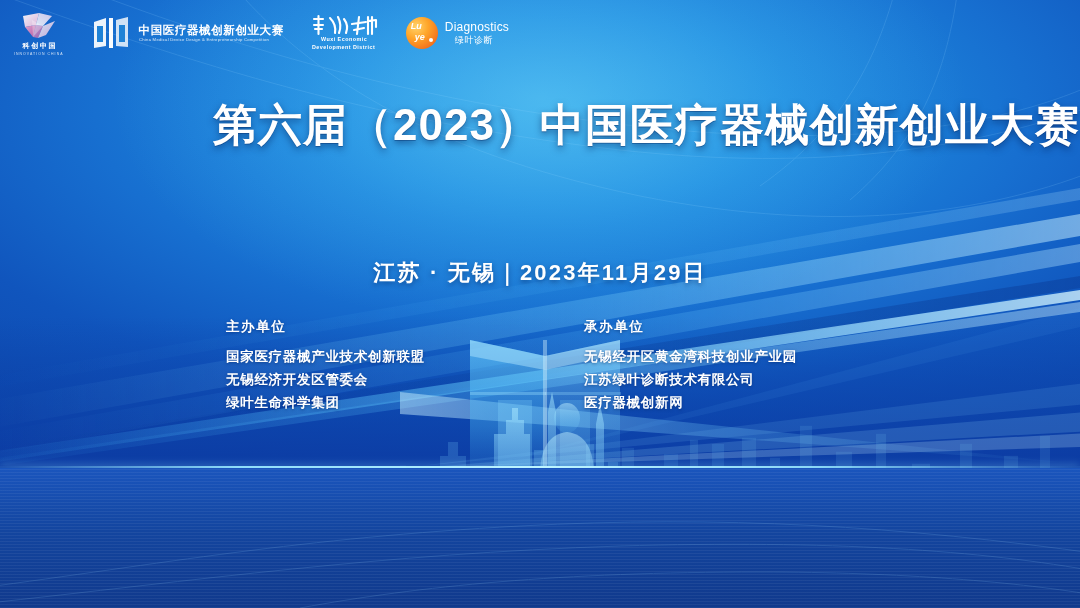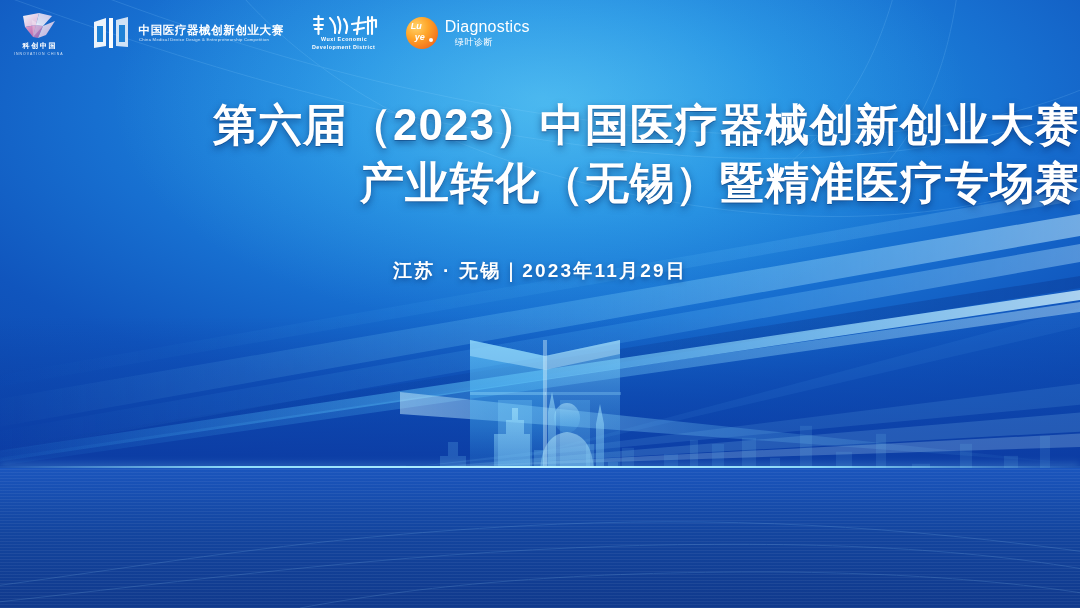--- a/index.html
+++ b/index.html
@@ -58,21 +58,21 @@
   .l1 .logo-cn{font-size:7px;letter-spacing:1.6px;text-align:center;}
   .l1 .logo-en{font-size:3.6px;letter-spacing:1.1px;text-align:center;}
   .l1-stack{display:flex;flex-direction:column;align-items:center;gap:1px;}
 
   .l2 .logo-cn{font-size:11.5px;letter-spacing:.6px;}
   .l2 .logo-en{font-size:4.4px;letter-spacing:.25px;margin-top:2px;}
 
   .l3 .logo-en{font-size:5.6px;font-weight:700;letter-spacing:.5px;color:#ffffff;line-height:1.35;}
   .l3-stack{display:flex;flex-direction:column;align-items:center;}
 
-  .l4 .logo-en{font-size:16px;font-weight:400;color:#ffffff;letter-spacing:.2px;transform:none;}
+  .l4 .logo-en{font-size:12px;font-weight:400;color:#ffffff;letter-spacing:.2px;transform:none;}
   .l4 .logo-cn{font-size:9px;font-weight:400;margin-top:2px;letter-spacing:.6px;padding-left:10px;}
 
   .luye-circle{
     width:32px;height:32px;border-radius:50%;
     background:radial-gradient(circle at 32% 30%, #ffd36b 0%, #ffa62a 38%, #f3701c 78%, #e8561a 100%);
     position:relative;display:block;font-style:italic;
   }
   .luye-circle .lu{position:absolute;left:5px;top:5px;color:#fff;font-size:9px;font-weight:700;line-height:9px;}
   .luye-circle .ye{position:absolute;left:9px;top:16px;color:#fff;font-size:9px;font-weight:700;line-height:9px;}
   .luye-circle .dot{position:absolute;right:5px;bottom:7px;width:4px;height:4px;border-radius:50%;background:#fff;}
@@ -84,21 +84,21 @@
   }
   .title-line{
     color:#ffffff;
     font-size:44px;font-weight:700;letter-spacing:1px;line-height:1.32;
     text-shadow:0 3px 7px rgba(4,34,92,.55), 0 1px 0 rgba(4,34,92,.35);
     white-space:nowrap;
   }
   .subtitle{
     position:absolute;left:0;top:258px;width:100%;
     text-align:center;z-index:6;
-    color:#ffffff;font-size:19px;font-weight:700;letter-spacing:2.2px;
+    color:#ffffff;font-size:22px;font-weight:700;letter-spacing:2.2px;
     text-shadow:0 2px 5px rgba(4,34,92,.5);
   }
 
   
   .orgs{
     position:absolute;left:0;top:318px;width:100%;
     z-index:6;display:flex;justify-content:center;gap:88px;
   }
   .org-col{width:270px;}
   .org-head{
@@ -346,19 +346,32 @@
       </span>
       <div class="logo-txt">
         <div class="logo-en">Diagnostics</div>
         <div class="logo-cn">绿叶诊断</div>
       </div>
     </div>
   </div>
 
   <div class="title-block">
     <div class="title-line">第六届（2023）中国医疗器械创新创业大赛</div>
-    <div class="title-line">产业转化（无锡）暨精准医疗专场赛</div>
   </div>
 
   <div class="subtitle">江苏 · 无锡｜2023年11月29日</div>
 
+  <div class="orgs">
+    <div class="org-col">
+      <div class="org-head">主办单位</div>
+      <div class="org-item">国家医疗器械产业技术创新联盟</div>
+      <div class="org-item">无锡经济开发区管委会</div>
+      <div class="org-item">绿叶生命科学集团</div>
+    </div>
+    <div class="org-col">
+      <div class="org-head">承办单位</div>
+      <div class="org-item">无锡经开区黄金湾科技创业产业园</div>
+      <div class="org-item">江苏绿叶诊断技术有限公司</div>
+      <div class="org-item">医疗器械创新网</div>
+    </div>
+  </div>
 
 </div>
 
 </body></html>

